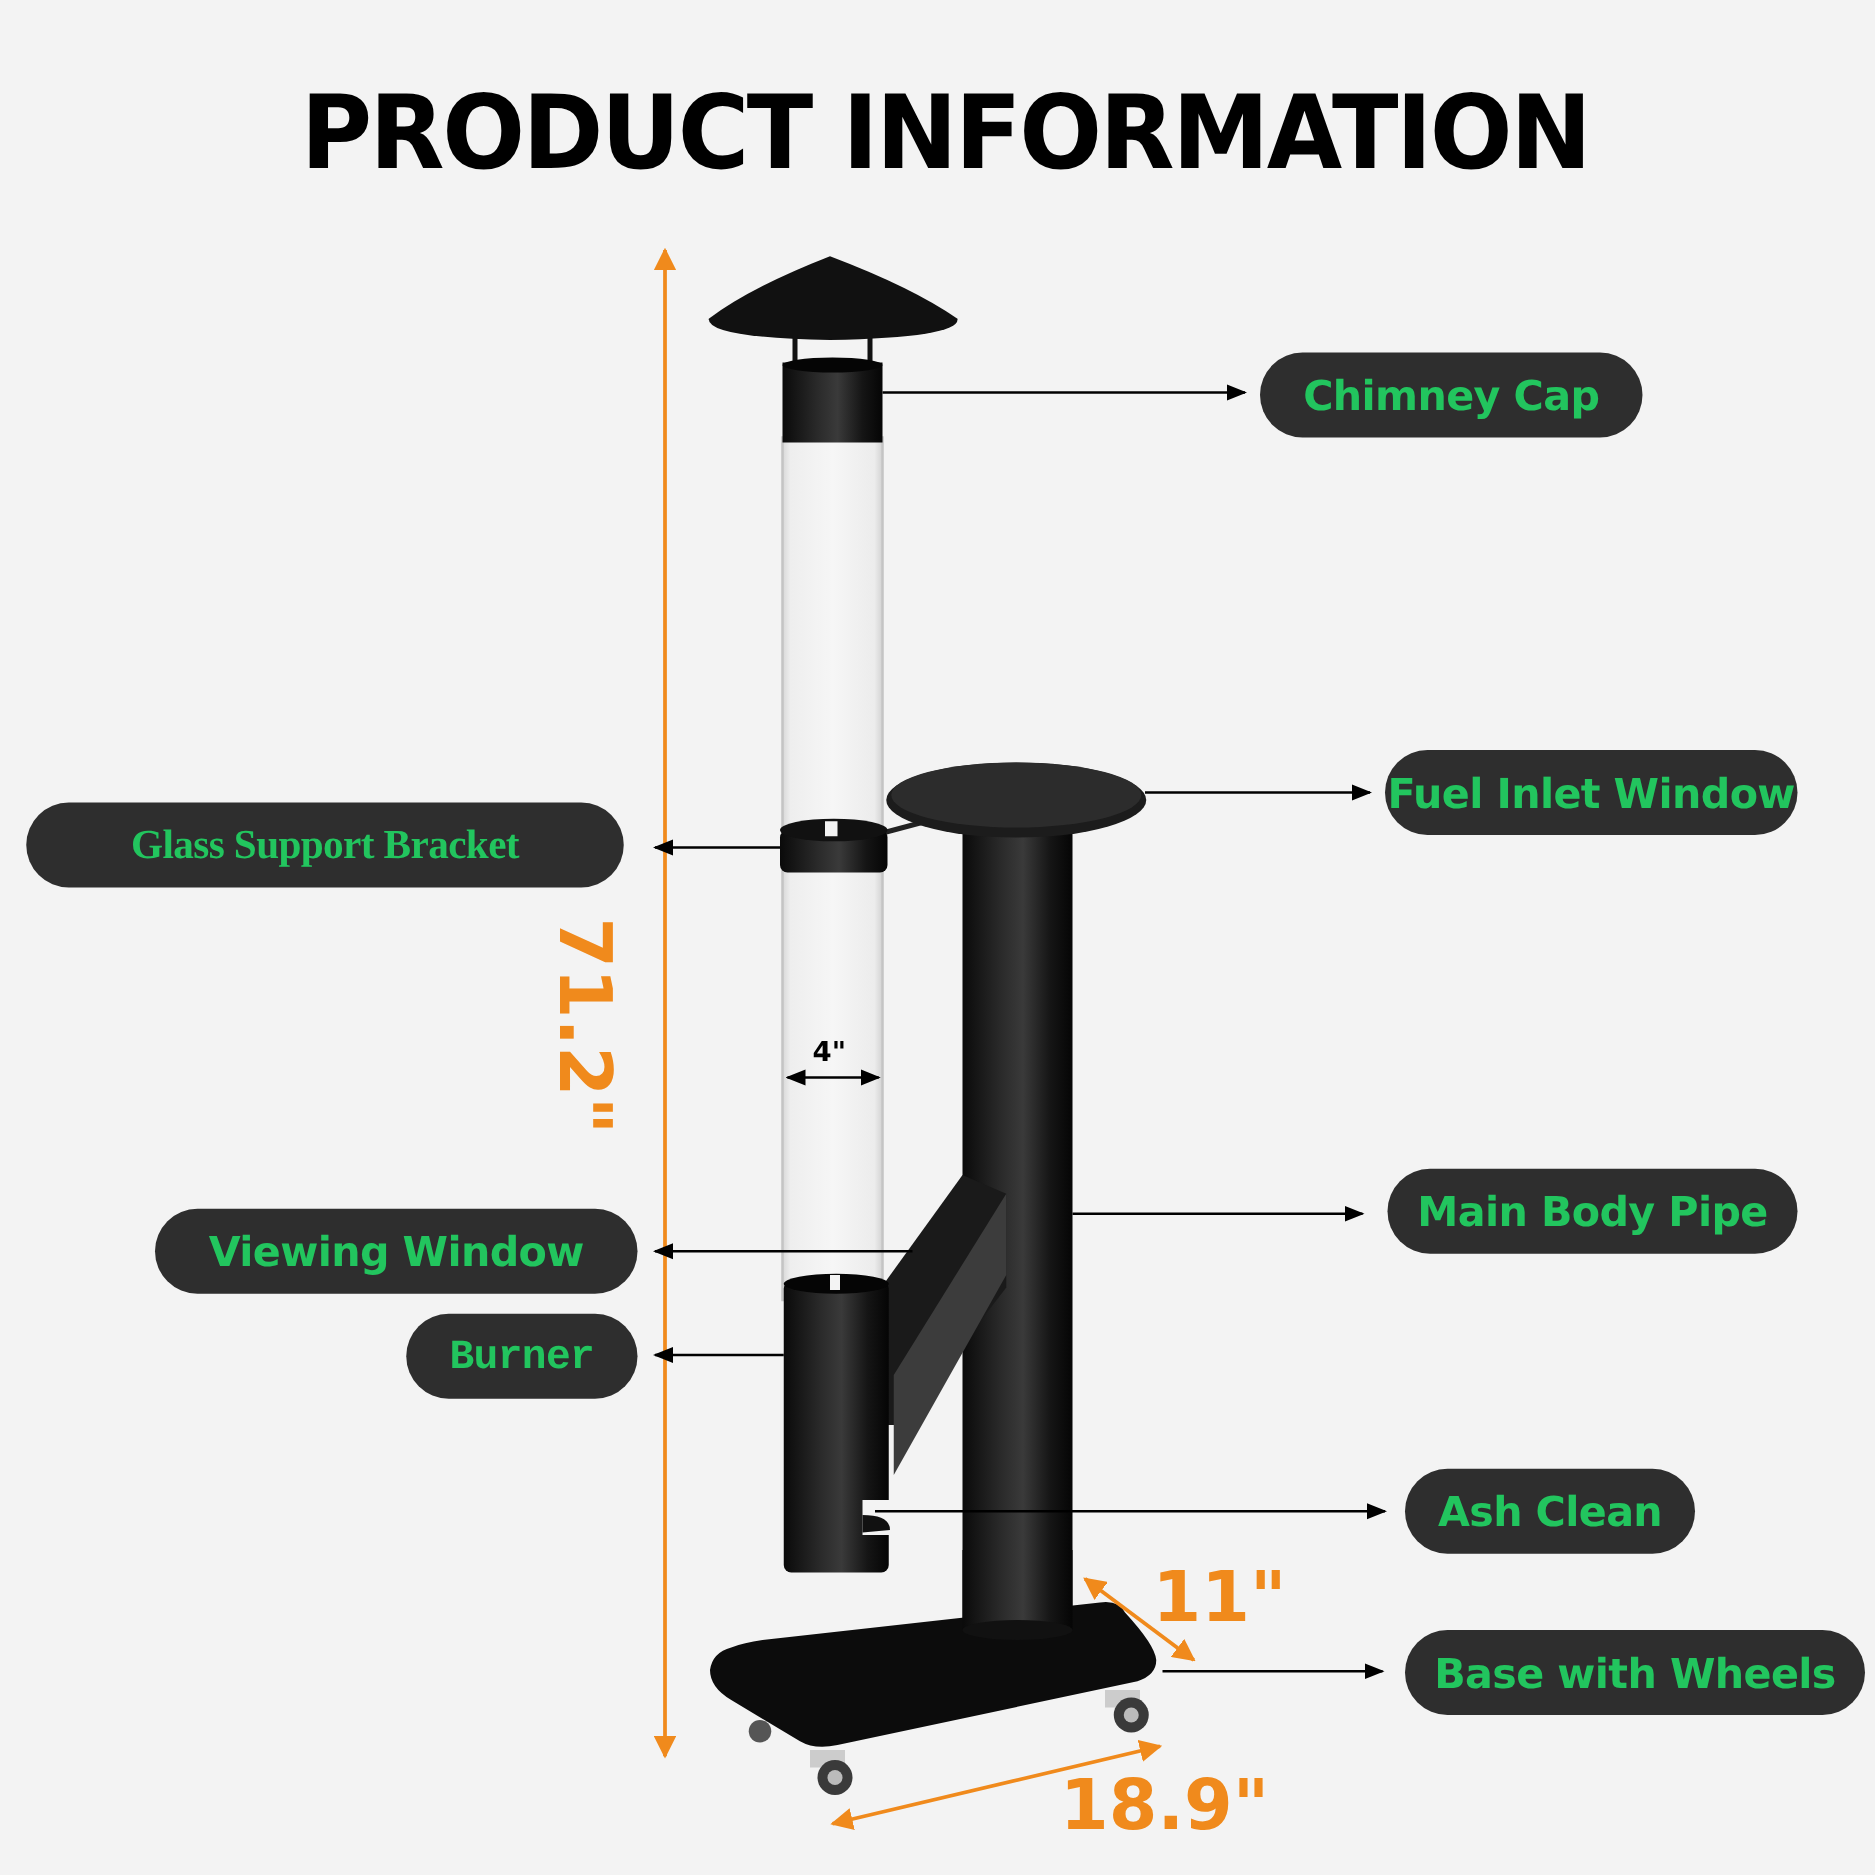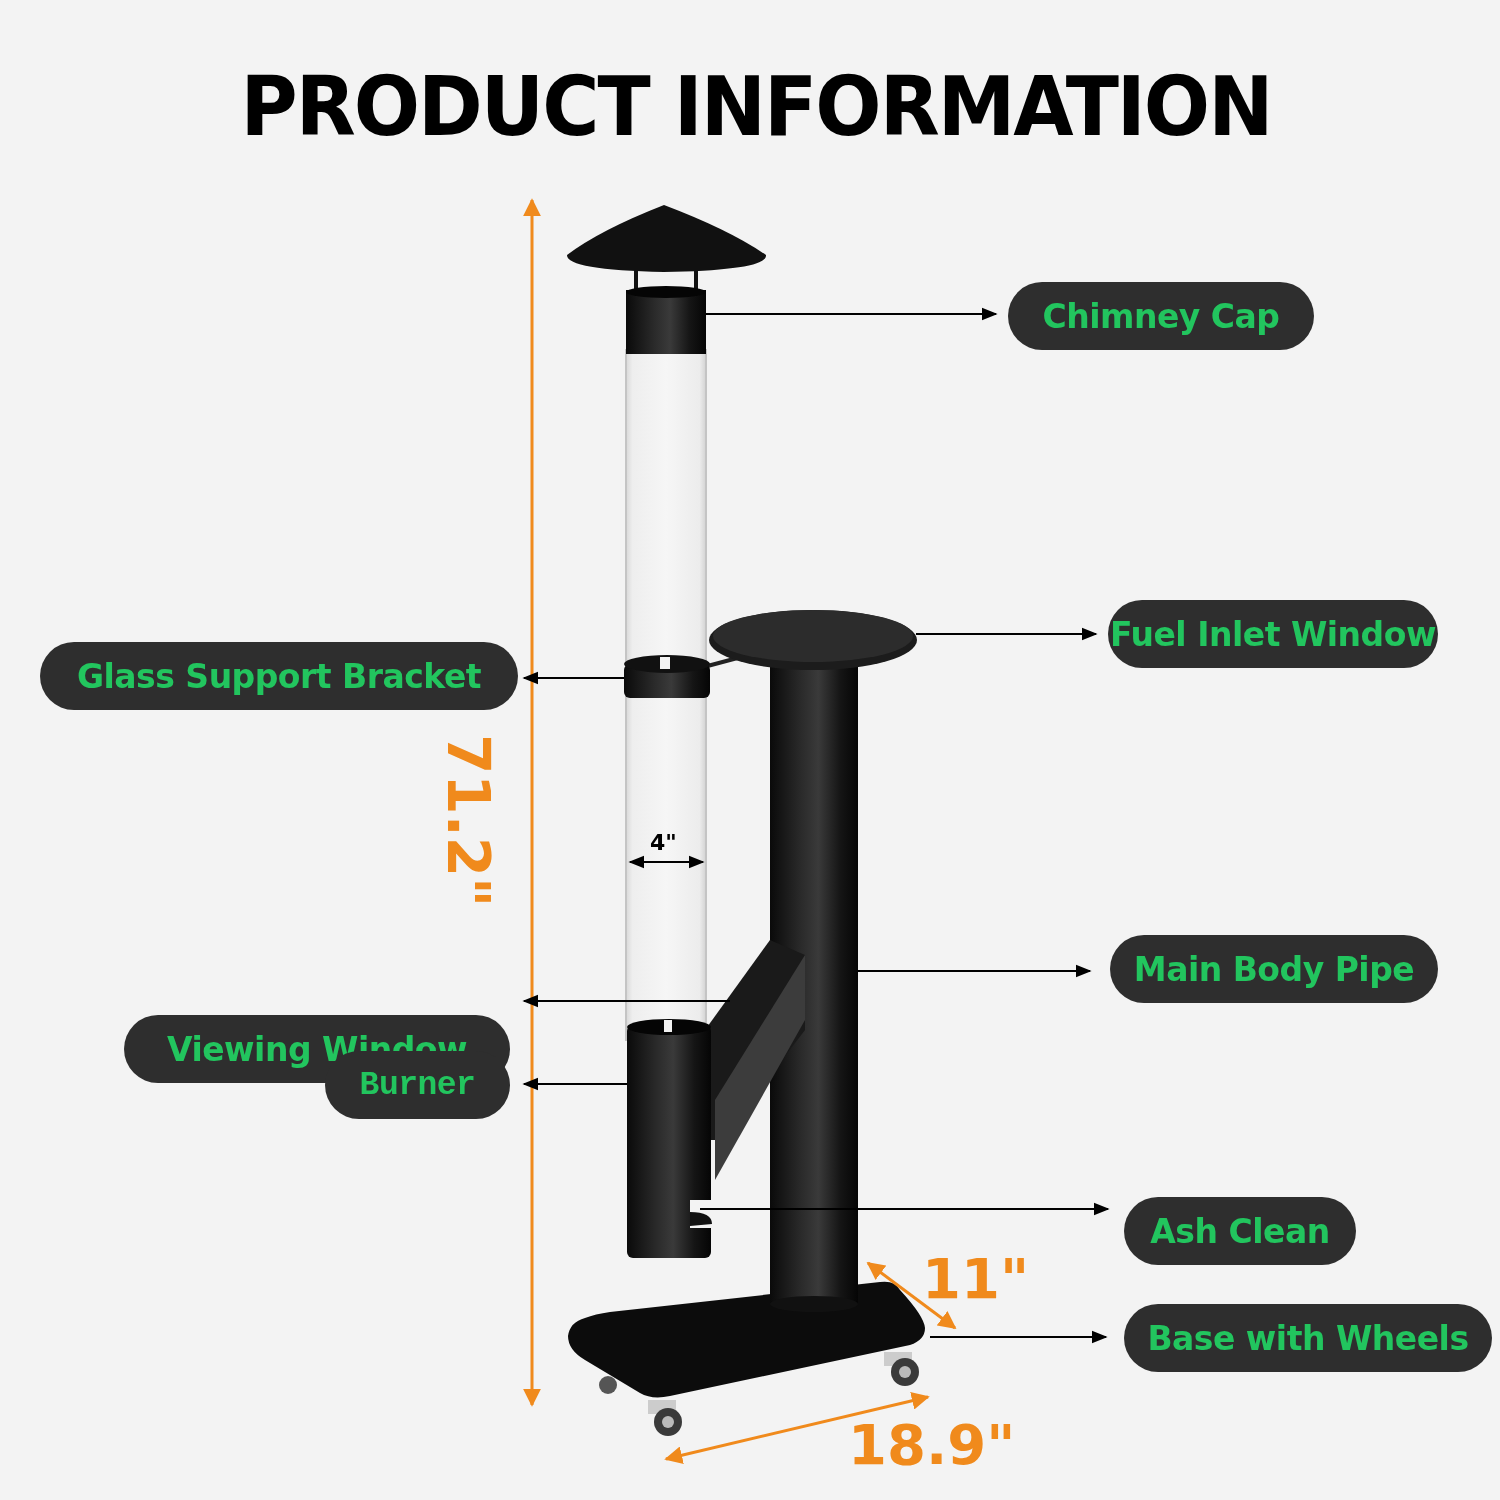--- a/index.html
+++ b/index.html
@@ -145,23 +145,23 @@
     <line x1="858" y1="971" x2="1090" y2="971" marker-end="url(#arrowBlack)"></line>
     <line x1="730" y1="1001" x2="524" y2="1001" marker-end="url(#arrowBlack)"></line>
     <line x1="627" y1="1084" x2="524" y2="1084" marker-end="url(#arrowBlack)"></line>
     <line x1="700" y1="1209" x2="1108" y2="1209" marker-end="url(#arrowBlack)"></line>
     <line x1="930" y1="1337" x2="1106" y2="1337" marker-end="url(#arrowBlack)"></line>
   </g>
 </svg>
 
 <div class="pill" style="left:1008px; top:282px; width:306px;">Chimney Cap</div>
 <div class="pill" style="left:1108px; top:600px; width:330px;">Fuel Inlet Window</div>
-<div class="pill" style="left:40px; top:642px; width:478px;">Glass Support Bracket</div>
+<div class="pill" style="left:21px; top:642px; width:478px;font-family:Liberation Serif, serif;">Glass Support Bracket</div>
 <div class="pill" style="left:1110px; top:935px; width:328px;">Main Body Pipe</div>
-<div class="pill" style="left:124px; top:967px; width:386px;margin-top:48px;">Viewing Window</div>
+<div class="pill" style="left:124px; top:967px; width:386px;">Viewing Window</div>
 <div class="pill" style="left:325px; top:1051px; width:185px;font-family:Liberation Mono, monospace;">Burner</div>
-<div class="pill" style="left:1124px; top:1175px; width:232px;margin-top:22px;">Ash Clean</div>
+<div class="pill" style="left:1124px; top:1175px; width:232px;">Ash Clean</div>
 <div class="pill" style="left:1124px; top:1304px; width:368px;">Base with Wheels</div>
 
 <div class="dim" style="left:408px; top:760px; font-size:58px; transform: rotate(90deg); transform-origin: center; width:120px; text-align:center;">71.2"</div>
 <div class="dim" style="left:650px; top:830px; font-size:22px; color:#000;">4"</div>
 <div class="dim" style="left:922px; top:1246px; font-size:56px;">11"</div>
 <div class="dim" style="left:848px; top:1412px; font-size:56px;">18.9"</div>
 
 </body></html>

